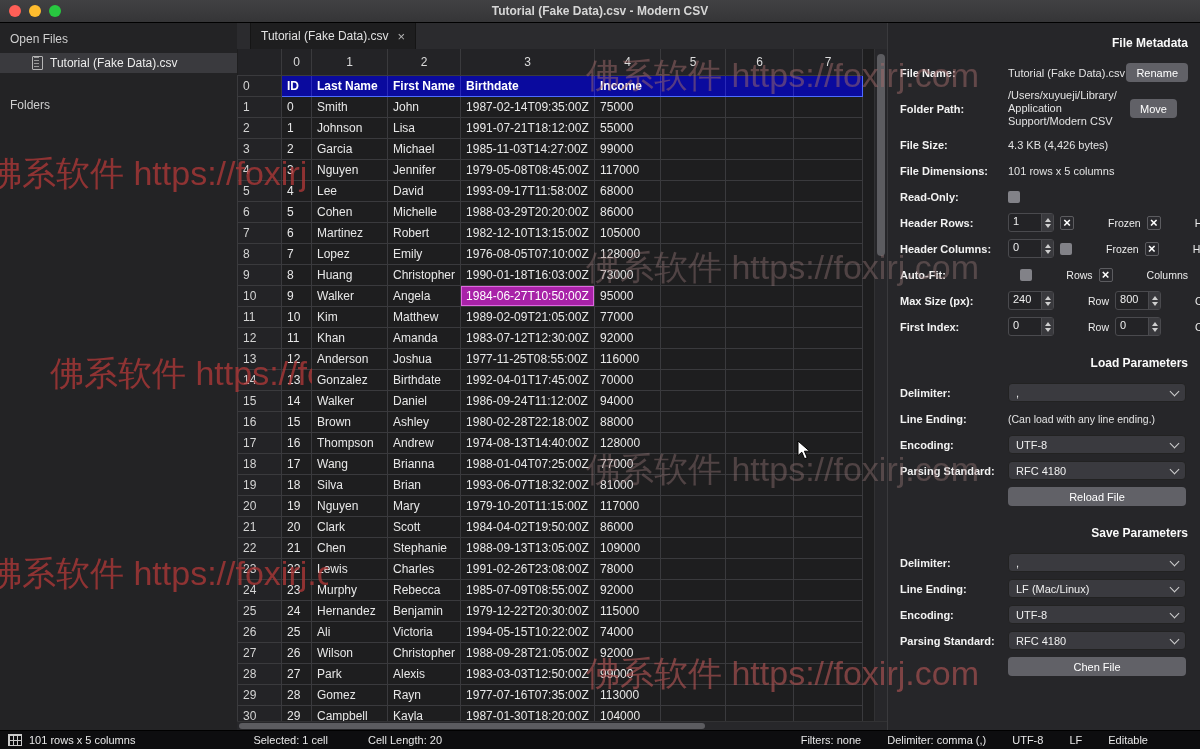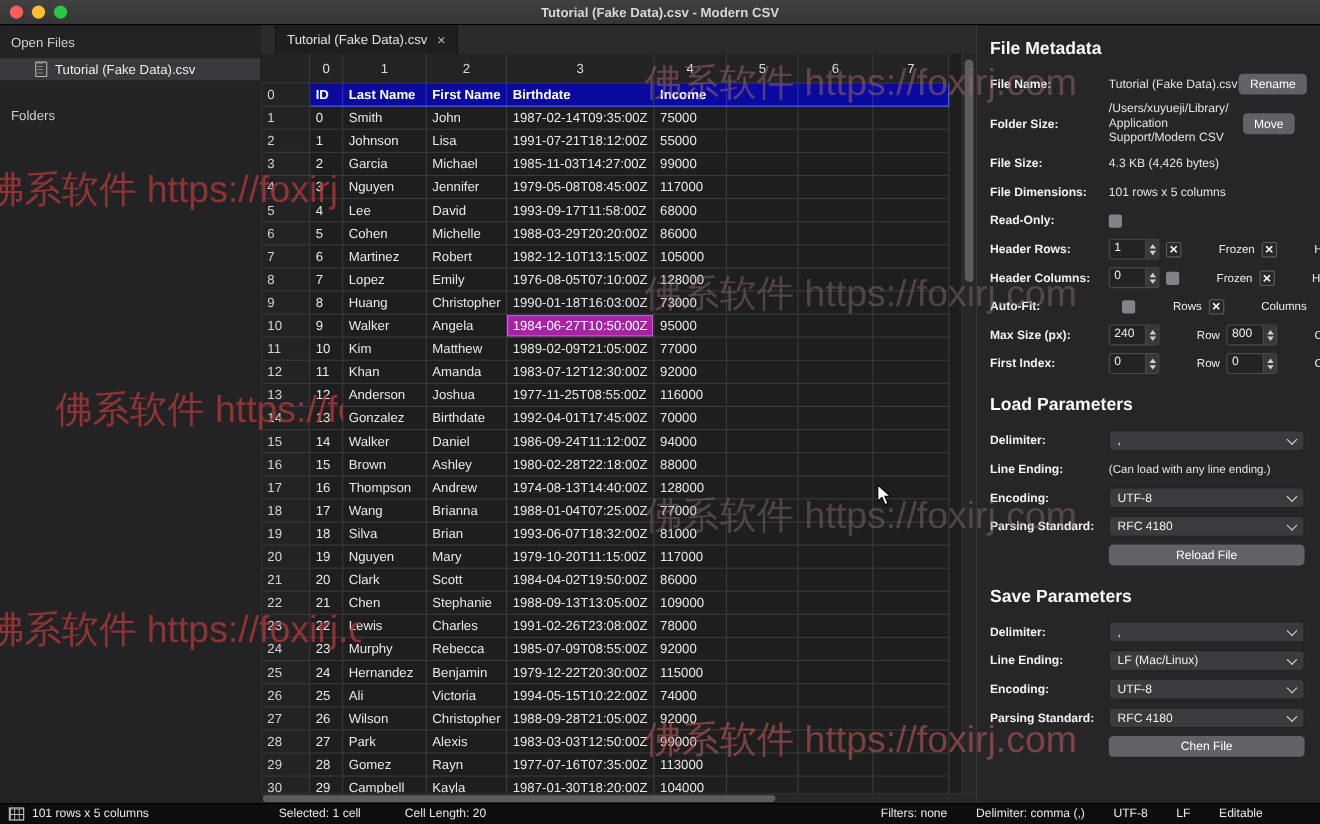--- a/index.html
+++ b/index.html
@@ -48,21 +48,21 @@
   #csv-grid td.selcell{background:#a822a8;color:#fff;box-shadow:inset 0 0 0 1px #df69df;}
 
   .vscroll{position:absolute;top:0;right:0;bottom:0;width:12px;background:#27272a;border-left:1px solid #323234;}
   .vthumb{position:absolute;top:5px;left:2px;width:8px;height:202px;background:#5c5c60;border-radius:4px;}
   .hscroll{position:absolute;bottom:0;left:0;right:0;height:9px;background:#27272a;border-top:1px solid #323234;}
   .hthumb{position:absolute;top:1px;left:2px;width:466px;height:6px;background:#5c5c60;border-radius:3px;}
 
   
   .rightpanel{position:absolute;top:23px;left:887px;right:0;bottom:18px;background:#262629;
     border-left:1px solid #3a3a3d;overflow:hidden;padding:0 12px;box-sizing:border-box;color:#e6e6e6;}
-  .panel-title{text-align:left;font-weight:bold;font-size:16px;color:#fafafa;margin:13px 0 13px;}
+  .panel-title{text-align:right;font-weight:bold;font-size:12px;color:#fafafa;margin:13px 0 13px;}
   .panel-title.sub{margin-top:20px;}
   .fm-row{display:flex;align-items:center;margin-bottom:7px;min-height:19px;}
   .fm-label{width:108px;flex:none;font-weight:bold;font-size:11px;color:#f2f2f2;}
   .fm-value{flex:1;font-size:11px;color:#e3e3e3;}
   .fm-value.path{flex:none;width:116px;overflow-wrap:break-word;line-height:13px;margin-right:6px;}
   .fm-note{font-size:10.5px;color:#e3e3e3;}
   .fm-controls{display:flex;align-items:center;gap:6px;flex:1;min-width:0;}
   .btn{height:19px;padding:0 10px;background:#616167;border:none;border-radius:4px;color:#fff;
     font-size:11px;font-family:inherit;flex:none;}
   .btn.wide{width:178px;padding:0;}
@@ -515,21 +515,21 @@
   <div class="rightpanel">
     <div class="panel-title">File Metadata</div>
 
     <div class="fm-row">
       <div class="fm-label">File Name:</div>
       <div class="fm-value">Tutorial (Fake Data).csv</div>
       <button class="btn">Rename</button>
     </div>
 
     <div class="fm-row">
-      <div class="fm-label">Folder Size:</div>
+      <div class="fm-label">Folder Path:</div>
       <div class="fm-value path">/Users/xuyueji/Library/Application Support/Modern CSV</div>
       <button class="btn">Move</button>
     </div>
 
     <div class="fm-row">
       <div class="fm-label">File Size:</div>
       <div class="fm-value">4.3 KB (4,426 bytes)</div>
     </div>
 
     <div class="fm-row">

